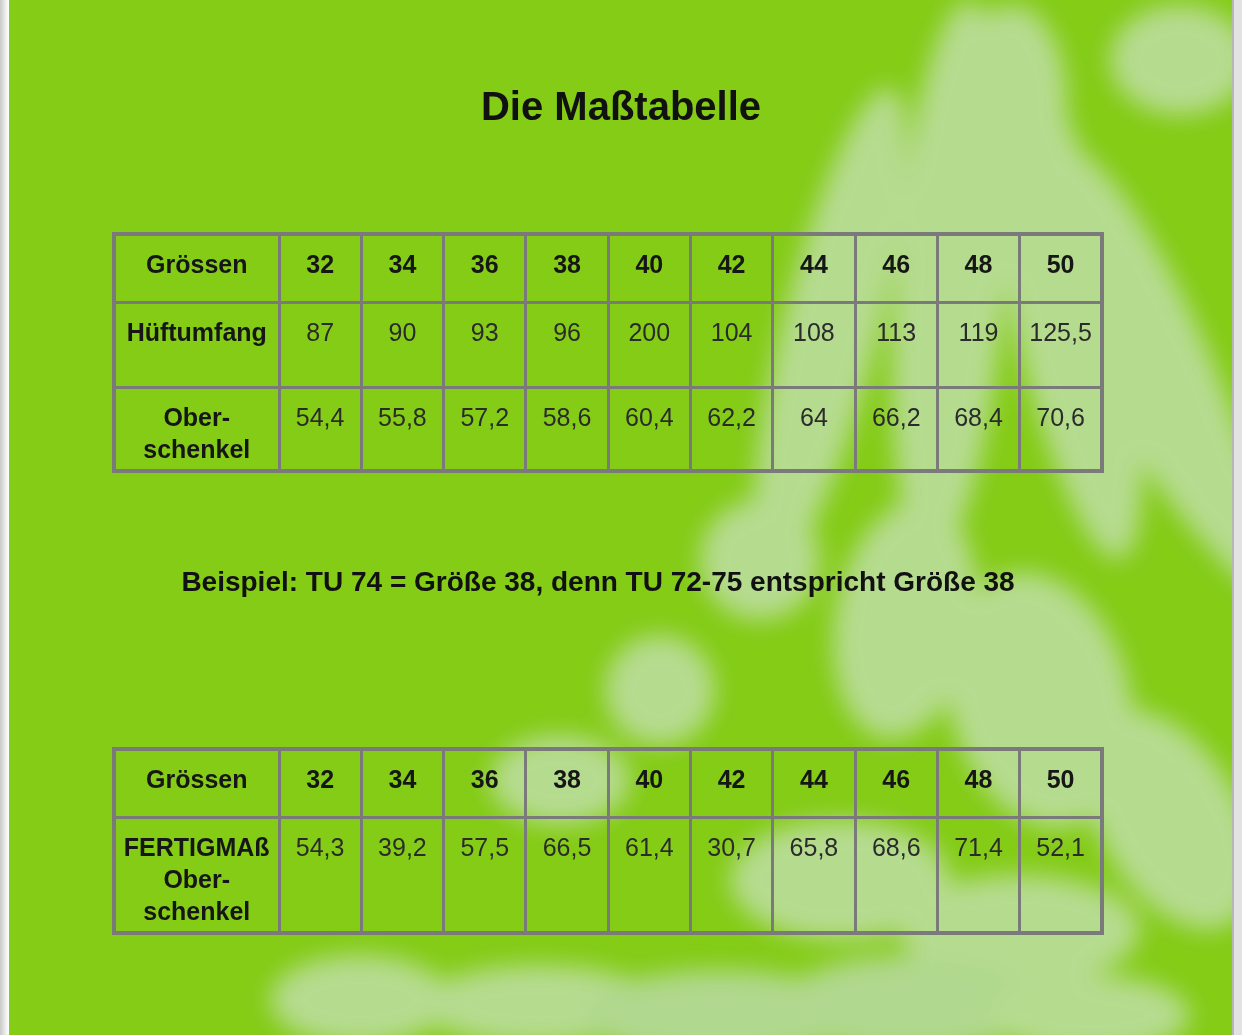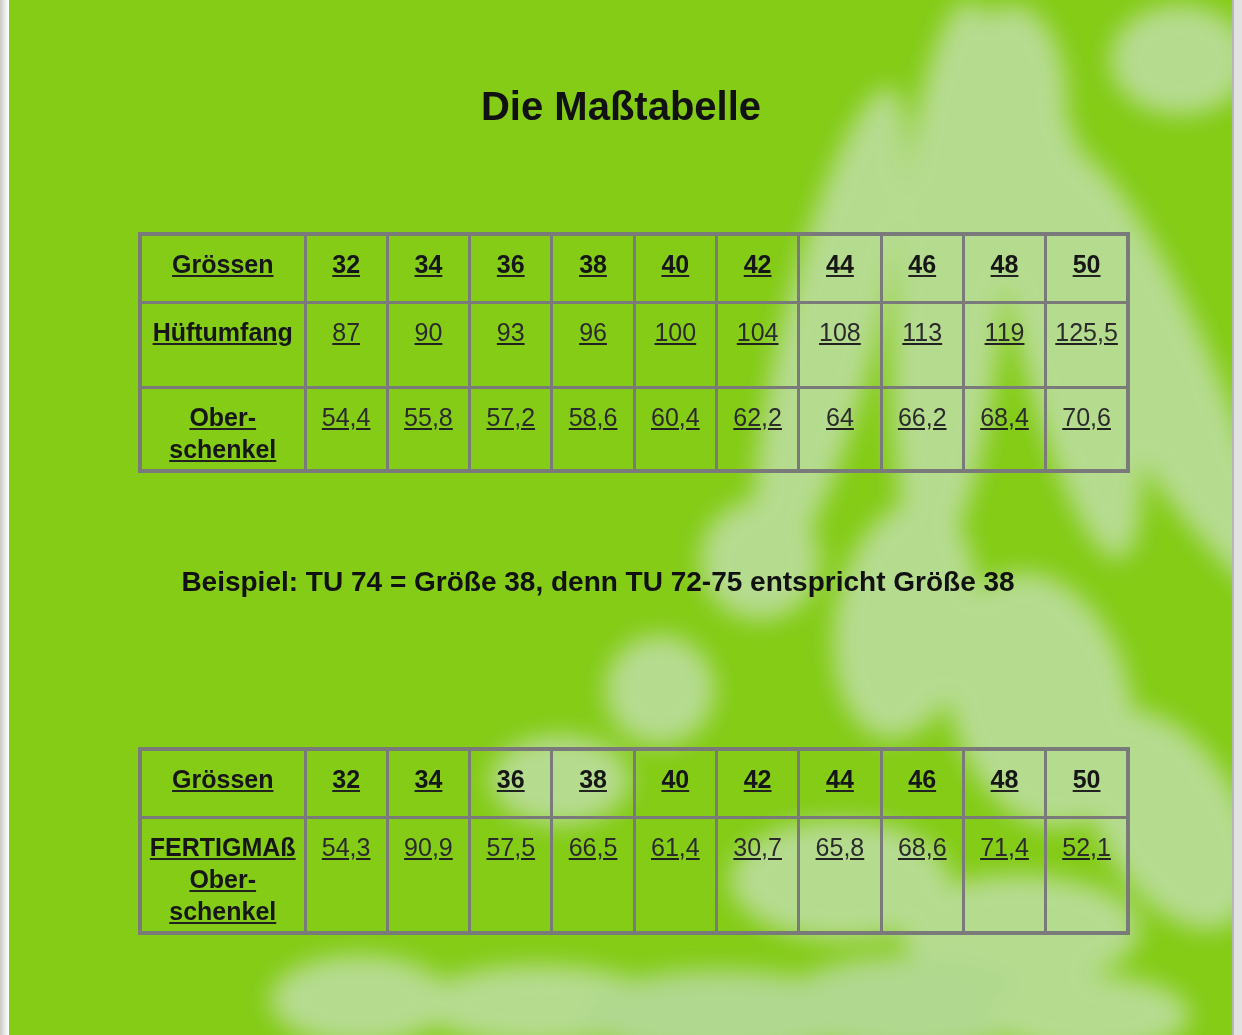--- a/index.html
+++ b/index.html
@@ -30,25 +30,25 @@
     position:absolute;left:0;top:0;width:1242px;height:1035px;
     pointer-events:none;
   }
   .title{
     position:absolute;left:0;top:84px;width:1242px;
     margin:0;text-align:center;
     font-size:40px;font-weight:bold;color:#111;
     letter-spacing:0px;
   }
   table.size-table{
-    position:absolute;left:138px;
+    position:absolute;left:112px;
     width:992px;
     border-collapse:collapse;
     table-layout:fixed;
-    font-size:25px;color:#222;text-decoration:underline;
+    font-size:25px;color:#222;
   }
   table.t1{top:232px;}
   table.t2{top:747px;}
   table.size-table th, table.size-table td{
     border:3px solid #7a7a7a;
     vertical-align:top;
     text-align:center;
     padding:12px 2px 4px 2px;
     background:transparent;
     line-height:1.28;
@@ -141,21 +141,21 @@
         <th>50</th>
       </tr>
       <tr class="r-huefte">
         <th>
           <span class="lbl-line">Hüftumfang</span>
         </th>
         <td>87</td>
         <td class="shaded">90</td>
         <td class="shaded">93</td>
         <td class="shaded">96</td>
-        <td class="shaded">100</td>
+        <td class="shaded">200</td>
         <td class="shaded">104</td>
         <td class="shaded">108</td>
         <td class="shaded">113</td>
         <td class="shaded">119</td>
         <td class="shaded">125,5</td>
       </tr>
       <tr class="r-ober">
         <th>
           <span class="lbl-line">Ober-</span>
           <span class="lbl-line">schenkel</span>
@@ -204,21 +204,21 @@
         <th>48</th>
         <th>50</th>
       </tr>
       <tr class="r-fertig">
         <th>
           <span class="lbl-line">FERTIGMAß</span>
           <span class="lbl-line">Ober-</span>
           <span class="lbl-line">schenkel</span>
         </th>
         <td>54,3</td>
-        <td>90,9</td>
+        <td>39,2</td>
         <td>57,5</td>
         <td>66,5</td>
         <td>61,4</td>
         <td>30,7</td>
         <td>65,8</td>
         <td>68,6</td>
         <td>71,4</td>
         <td>52,1</td>
       </tr>
     </tbody>

